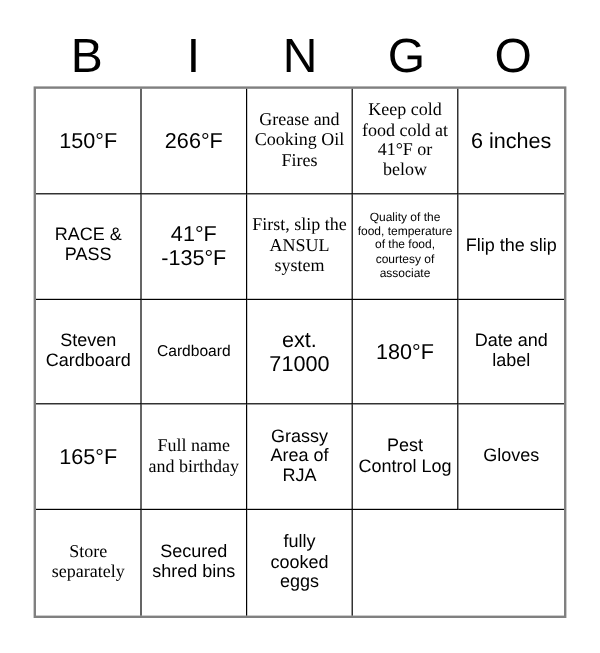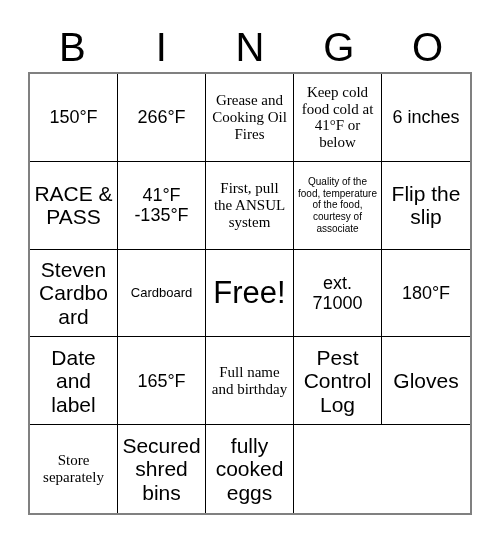--- a/index.html
+++ b/index.html
@@ -77,21 +77,21 @@
   .cell-text {
     display: block;
     width: 100%;
     line-height: 1.12;
     word-wrap: break-word;
   }
 
   
   .size-xl  { font-size: 31px; }
   .size-lg  { font-size: 18px; }
-  .size-md  { font-size: 21px; }
+  .size-md  { font-size: 15px; }
   .size-sm  { font-size: 15px; font-family: Liberation Serif, serif; }
   .size-xs  { font-size: 13px; }
   .size-xxs { font-size: 10px; line-height: 1.18; }
 </style>
 </head>
 <body>
 
 <div class="bingo-card">
 
   <div class="header-row">
@@ -118,51 +118,51 @@
       <div class="cell">
         <span class="cell-text size-lg">6 inches</span>
       </div>
       <div class="cell">
         <span class="cell-text size-md">RACE &amp; PASS</span>
       </div>
       <div class="cell">
         <span class="cell-text size-lg">41°F -135°F</span>
       </div>
       <div class="cell">
-        <span class="cell-text size-sm">First, pull the ANSUL system</span>
+        <span class="cell-text size-sm">First, slip the ANSUL system</span>
       </div>
       <div class="cell">
         <span class="cell-text size-xxs">Quality of the food, temperature of the food, courtesy of associate</span>
       </div>
       <div class="cell">
         <span class="cell-text size-md">Flip the slip</span>
       </div>
       <div class="cell">
         <span class="cell-text size-md">Steven Cardboard</span>
       </div>
       <div class="cell">
         <span class="cell-text size-xs">Cardboard</span>
-      </div>
-      <div class="cell">
-        <span class="cell-text size-xl">Free!</span>
       </div>
       <div class="cell">
         <span class="cell-text size-lg">ext. 71000</span>
       </div>
       <div class="cell">
         <span class="cell-text size-lg">180°F</span>
       </div>
       <div class="cell">
         <span class="cell-text size-md">Date and label</span>
       </div>
       <div class="cell">
         <span class="cell-text size-lg">165°F</span>
       </div>
       <div class="cell">
         <span class="cell-text size-sm">Full name and birthday</span>
+      </div>
+      <div class="cell">
+        <span class="cell-text size-md">Grassy Area of RJA</span>
       </div>
       <div class="cell">
         <span class="cell-text size-md">Pest Control Log</span>
       </div>
       <div class="cell">
         <span class="cell-text size-md">Gloves</span>
       </div>
       <div class="cell">
         <span class="cell-text size-sm">Store separately</span>
       </div>

